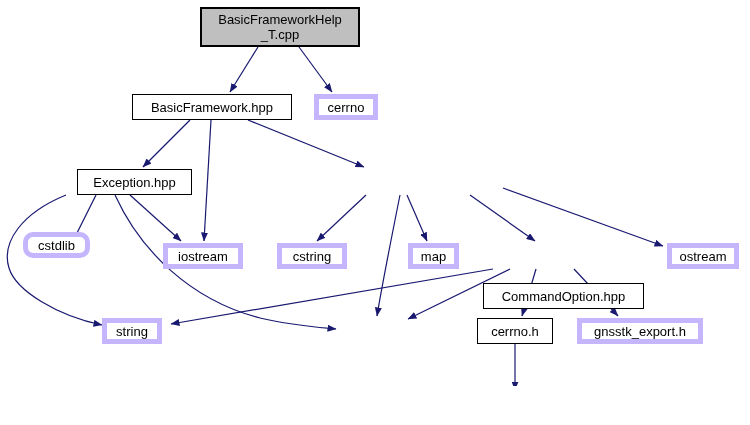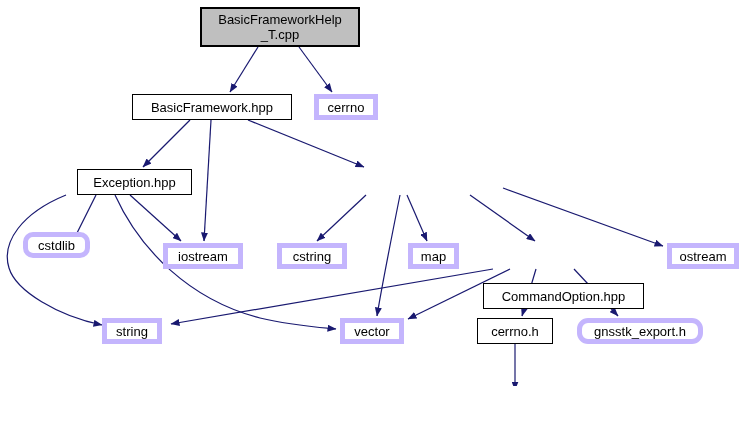--- a/index.html
+++ b/index.html
@@ -97,21 +97,20 @@
   <div class="node external" style="left:277px; top:243px; width:70px; height:26px;">cstring</div>
 
   <div class="node external" style="left:408px; top:243px; width:51px; height:26px;">map</div>
 
   <div class="node doc" style="left:483px; top:243px; width:161px; height:26px;margin-top:40px;">CommandOption.hpp</div>
 
   <div class="node external" style="left:667px; top:243px; width:72px; height:26px;">ostream</div>
 
   <div class="node external" style="left:102px; top:318px; width:60px; height:26px;">string</div>
 
-  <div class="node external" style="left:340px; top:318px; width:64px; height:26px;">vector</div>
 
   <div class="node doc" style="left:477px; top:318px; width:76px; height:26px;">cerrno.h</div>
 
-  <div class="node external" style="left:577px; top:318px; width:126px; height:26px;border-radius:11px;">gnsstk_export.h</div>
+  <div class="node external" style="left:577px; top:318px; width:126px; height:26px;">gnsstk_export.h</div>
 
   <div class="node external" style="left:479px; top:392px; width:72px; height:26px;">ctype.h</div>
 
 </div>
 
 </body></html>

